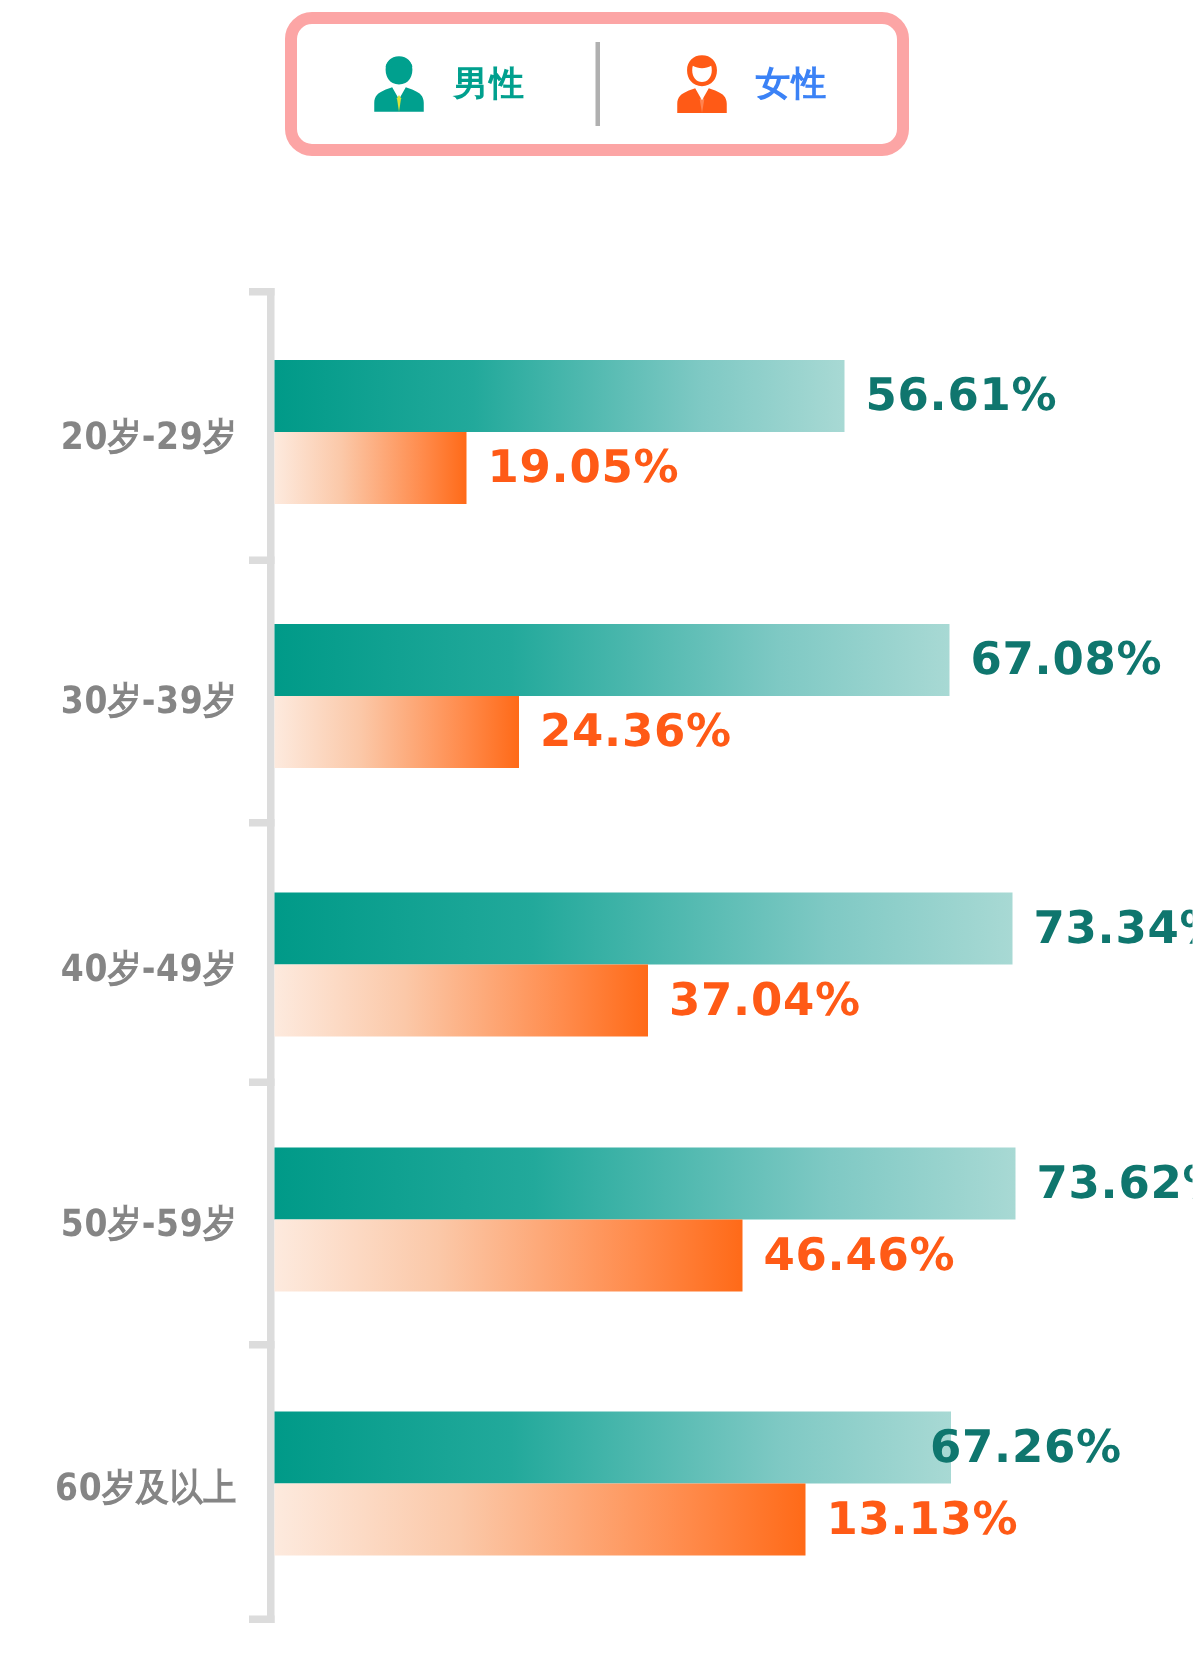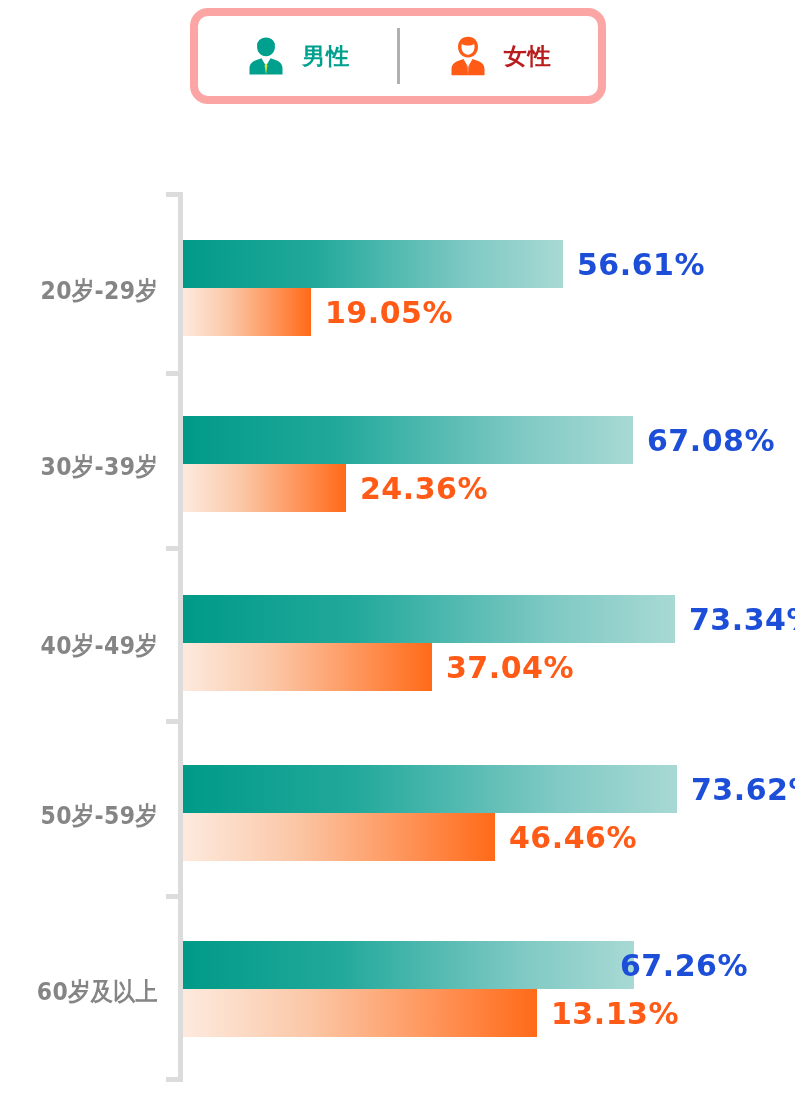--- a/index.html
+++ b/index.html
@@ -43,21 +43,21 @@
     flex: 0 0 auto;
   }
   .legend-icon { width: 44px; height: 44px; display: block; }
   .legend-label {
     font-size: 23px;
     font-weight: bold;
     letter-spacing: 1px;
     line-height: 1;
   }
   .legend-label.male   { color: #00a08e; }
-  .legend-label.female { color: #b91c1c; }
+  .legend-label.female { color: #3b82f6; }
 
   
   #chart {
     position: absolute;
     left: 0;
     top: 0;
     width: 795px;
     height: 1110px;
   }
   #axis-line {
@@ -113,21 +113,21 @@
   }
   .bar-value {
     position: absolute;
     top: 50%;
     transform: translateY(-50%);
     font-size: 30px;
     font-weight: bold;
     letter-spacing: 0.5px;
     white-space: nowrap;
   }
-  .bar-value.male   { color: #1d4ed8; }
+  .bar-value.male   { color: #0f766e; }
   .bar-value.female { color: #ff5a16; }
 </style>
 </head>
 <body>
 
 <div id="legend">
 
   <div class="legend-item">
     <span class="legend-icon">
       <svg viewBox="0 0 64 64" width="44" height="44" aria-hidden="true">

